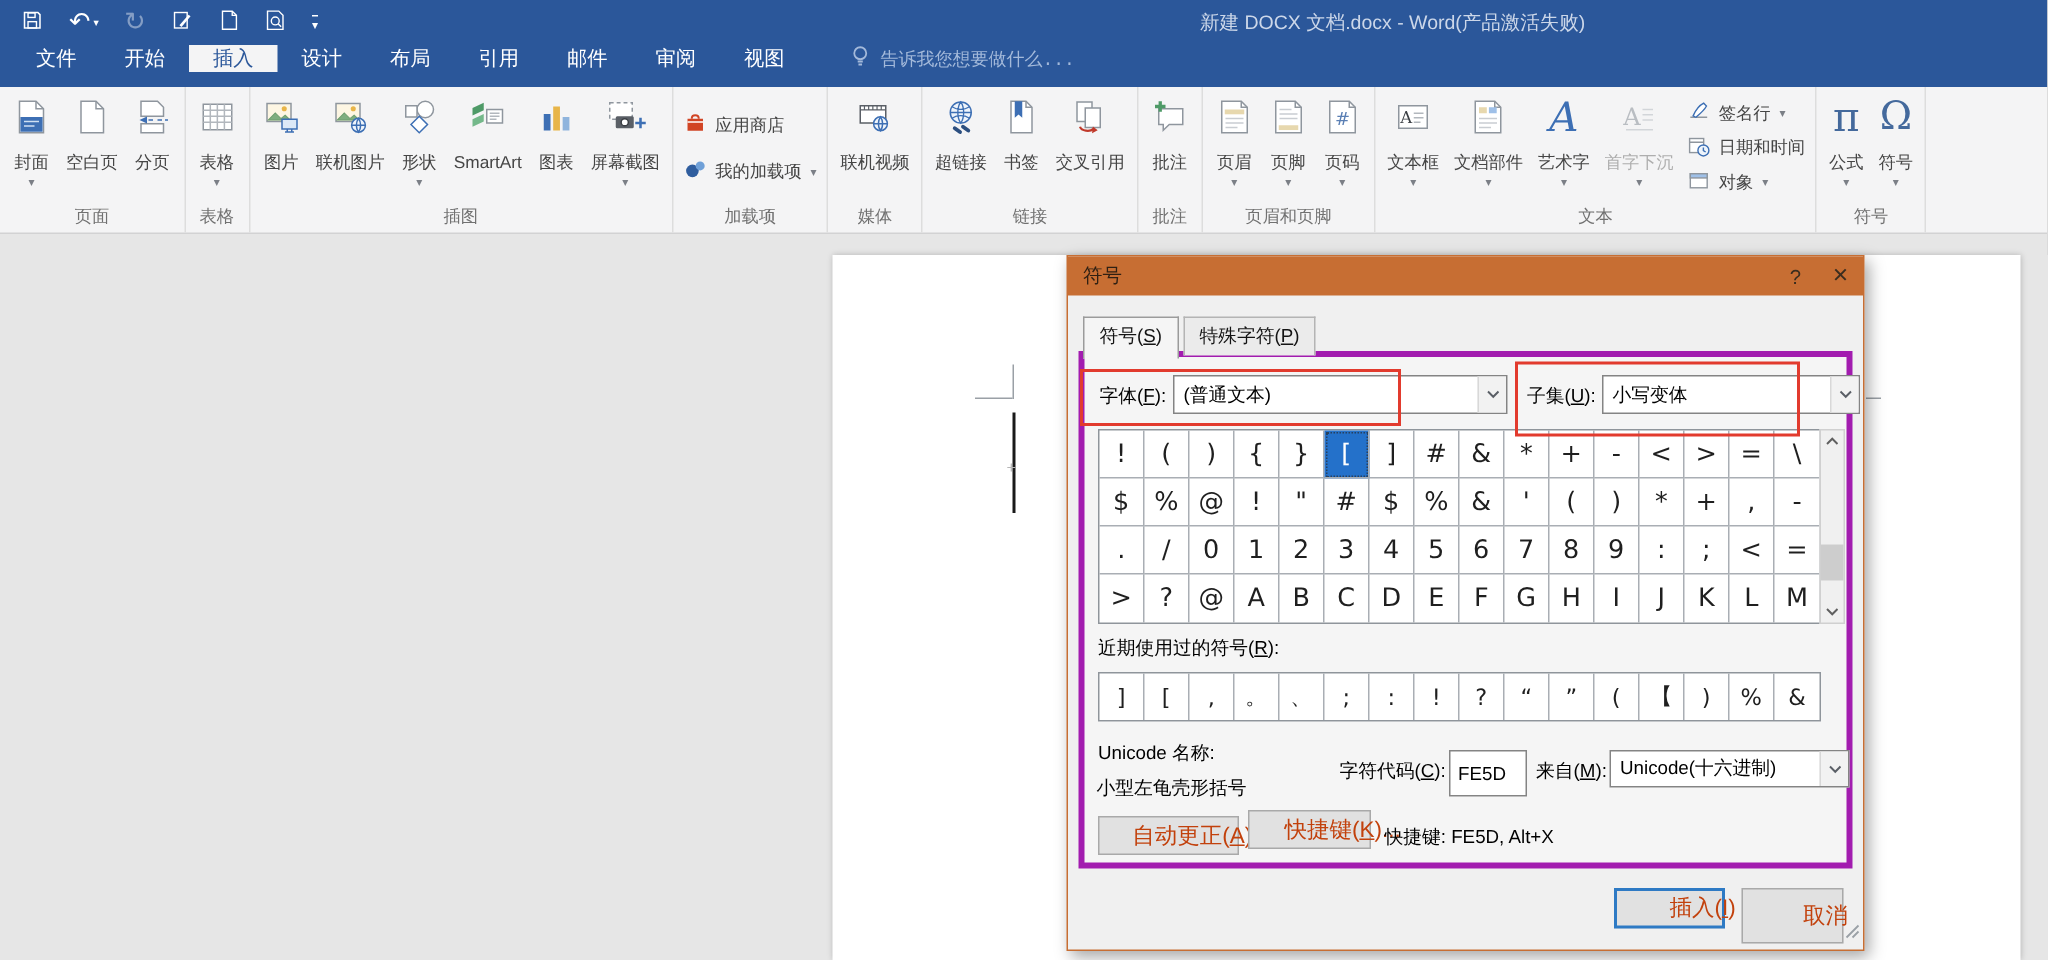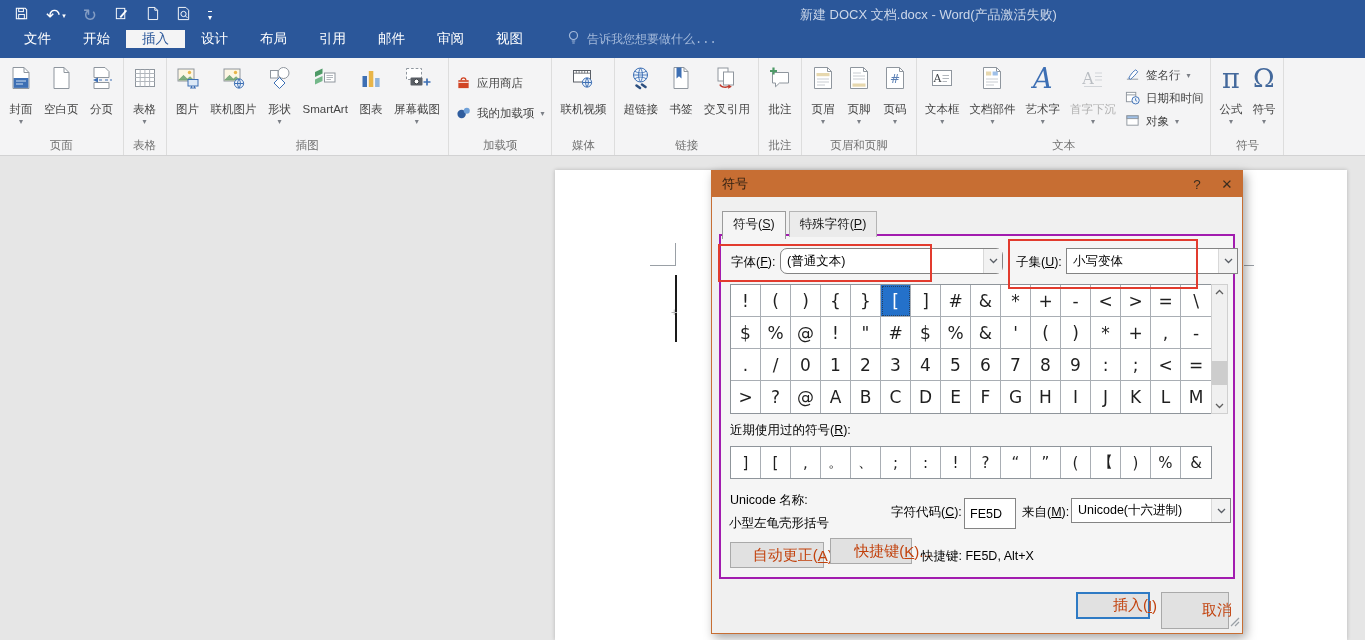--- a/index.html
+++ b/index.html
@@ -44,21 +44,21 @@
   .mousehint{position:absolute;left:116px;top:136px;color:#b6b6b6;font-size:11px;}
 
   
   .dialog{position:absolute;left:711px;top:170px;width:532px;height:464px;background:#f0f0f0;border:1px solid #c76e33;box-shadow:3px 4px 10px rgba(0,0,0,.35);box-sizing:border-box;}
   .dlg-title{height:26px;background:#c76e33;display:flex;align-items:center;padding-left:10px;color:#2f2013;font-size:13px;}
   .dlg-title .sp{flex:1;}
   .dlg-sysbtn{width:30px;height:26px;display:flex;align-items:center;justify-content:center;color:#3a2d1f;font-size:13.5px;}
   .dlg-tabs{position:absolute;top:40px;left:10px;display:flex;z-index:3;}
   .dtab{padding:4px 10px 4px;font-size:12.5px;color:#141414;border:1px solid #b4b4b4;border-bottom:none;background:#ebebeb;margin-right:3px;}
   .dtab.active{background:#f5f5f5;border-color:#9b9b9b;padding-bottom:6px;margin-bottom:-2px;}
-  .dlg-panel{position:absolute;left:7px;top:63px;width:516px;height:345px;background:#f5f5f5;border:2px solid #a21caf;box-sizing:border-box;z-index:1;}
+  .dlg-panel{position:absolute;left:7px;top:63px;width:516px;height:345px;background:#f5f5f5;border:4px solid #a21caf;box-sizing:border-box;z-index:1;}
   .dlabel{position:absolute;font-size:12.5px;color:#000;white-space:nowrap;}
   .combo{position:absolute;background:#fff;border:1px solid #848484;box-sizing:border-box;display:flex;align-items:center;font-size:12.5px;color:#000;padding-left:6px;}
   .combo .arr{margin-left:auto;align-self:stretch;width:18px;display:flex;align-items:center;justify-content:center;background:#f2f2f2;border-left:1px solid #d8d8d8;}
   .redbox{position:absolute;border:2px solid #e23b2e;z-index:4;pointer-events:none;}
   .sym-grid{position:absolute;left:9px;top:48px;display:grid;grid-template-columns:repeat(16,30px);grid-auto-rows:32px;border:1px solid #8f959b;background:#fff;}
   .gcell{border-right:1px solid #a9aeb4;border-bottom:1px solid #a9aeb4;display:flex;align-items:center;justify-content:center;font-size:17px;color:#1f1f1f;font-family:"DejaVu Sans",sans-serif;}
   .gcell:nth-child(16n){border-right:none;}
   .gcell.last-row{border-bottom:none;}
   .gcell.sel{background:#2471ca;color:#fff;outline:1.5px dotted #26405e;outline-offset:-2px;}
   .gscroll{position:absolute;left:490px;top:48px;width:17px;height:130px;background:#f0f0f0;border:1px solid #d0d0d0;box-sizing:border-box;display:flex;flex-direction:column;}
@@ -509,21 +509,21 @@
       <span class="dlg-sysbtn">✕</span>
     </div>
 
     <div class="dlg-tabs">
         <div class="dtab ak active">符号(<u>S</u>)</div>
         <div class="dtab ak">特殊字符(<u>P</u>)</div>
       </div>
     <div class="dlg-panel">
 
       <div class="dlabel ak" style="left:10px;top:18px;">字体(<u>F</u>):</div>
-      <div class="combo" style="left:59px;top:12px;width:223px;height:26px;border-radius:7px;">
+      <div class="combo" style="left:59px;top:12px;width:223px;height:26px;">
         <span>(普通文本)</span>
         <span class="arr">
             <svg width="9" height="6" viewBox="0 0 9 6">
               <path d="M1 1l3.5 3.5L8 1" fill="none" stroke="#5a5f66" stroke-width="1.3"></path>
             </svg>
           </span>
       </div>
       <div class="dlabel ak" style="left:295px;top:18px;">子集(<u>U</u>):</div>
       <div class="combo" style="left:345px;top:12px;width:172px;height:26px;">
         <span>小写变体</span>

